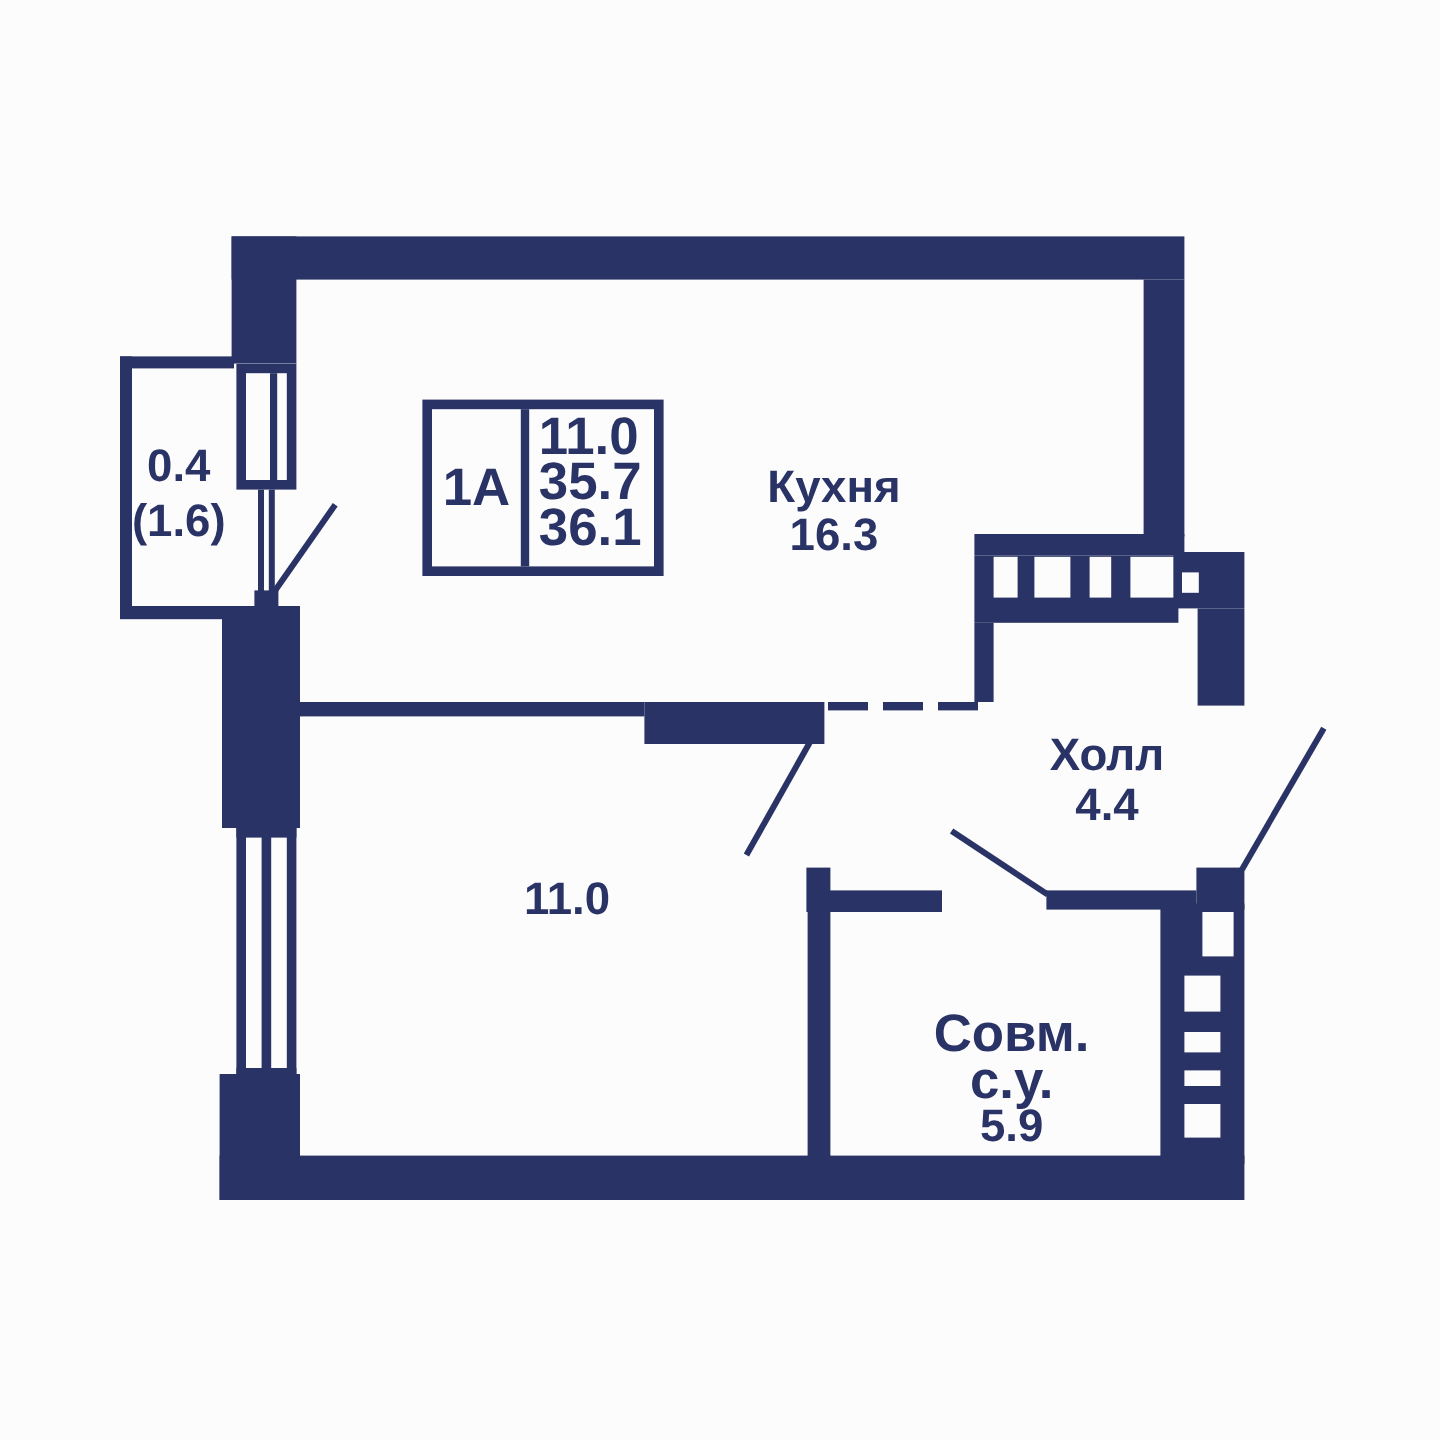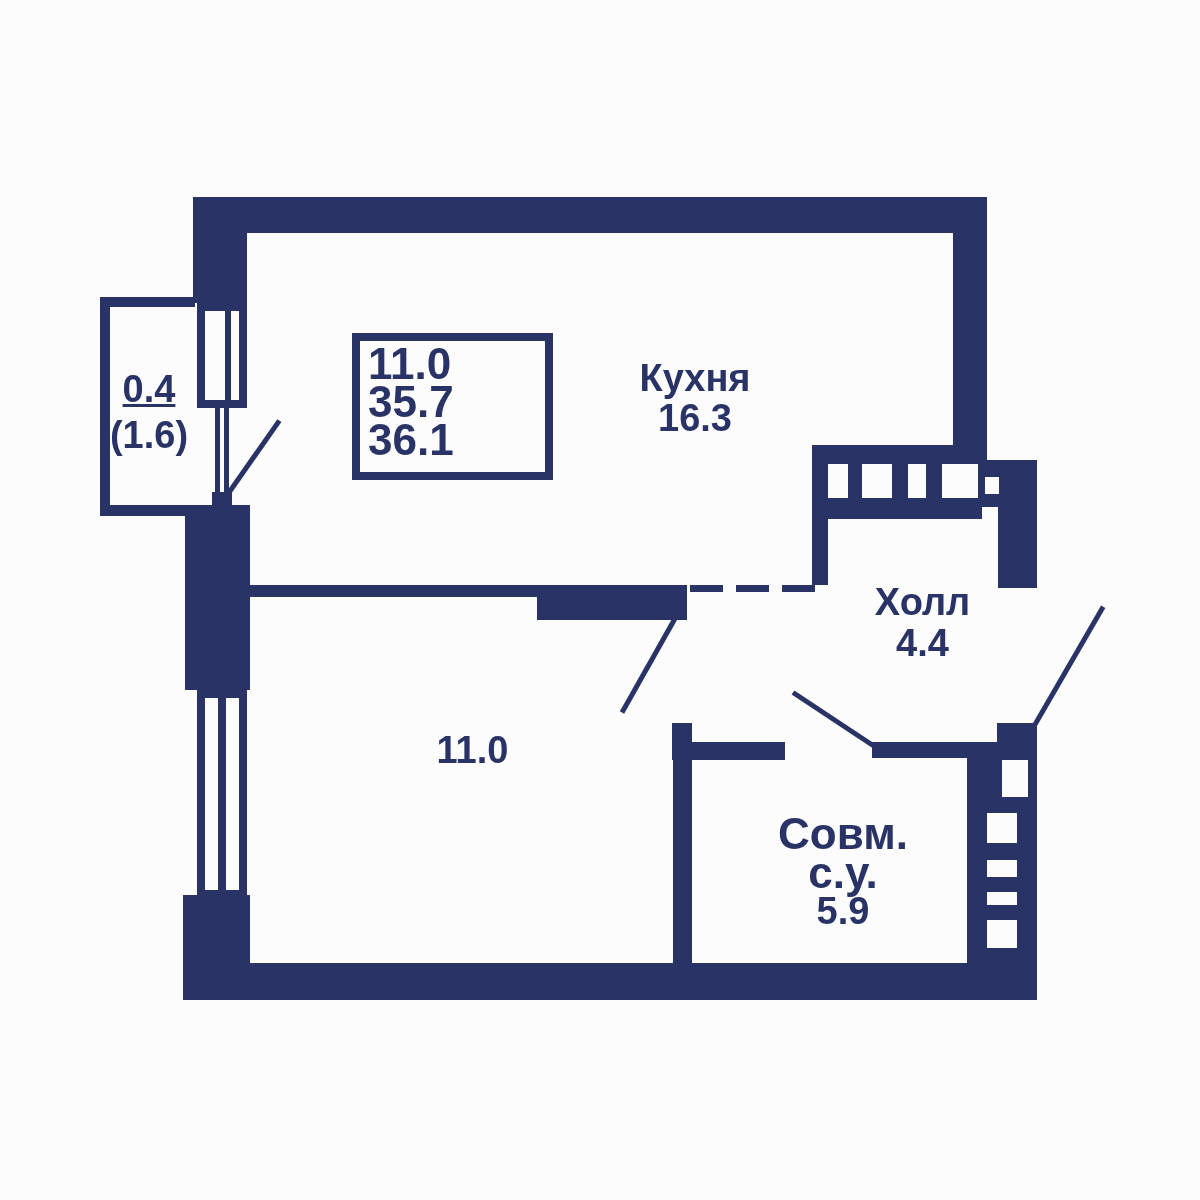--- a/index.html
+++ b/index.html
@@ -11,21 +11,21 @@
     color:var(--wall);
   }
   .w{position:absolute; background:var(--wall);}
   .white{position:absolute; background:var(--bg);}
   .ln{position:absolute; height:5px; background:var(--wall); transform-origin:0 50%;}
   .dash{
     position:absolute; left:690px; top:585px; width:127px; height:7px;
     background:repeating-linear-gradient(to right, var(--wall) 0 33px, transparent 33px 46px);
   }
   .lbl{position:absolute; text-align:center; font-weight:bold; color:var(--wall);}
-  .room-name{font-size:38px; line-height:1;}
+  .room-name{font-size:38px; line-height:1;margin-top:28px;}
   .room-area{font-size:38px; line-height:1;}
   .win-frame{
     position:absolute; box-sizing:border-box;
     border:8px solid var(--wall); background:var(--bg);
   }
   .win-mullion{position:absolute; left:20px; top:0; width:6px; height:100%; background:var(--wall);}
   .info{
     position:absolute; left:352px; top:333px; width:201px; height:147px;
     box-sizing:border-box; border:8px solid var(--wall); background:var(--bg);
     display:flex;
@@ -97,20 +97,21 @@
   <div class="ln" style="left:793px; top:690px; width:96px; transform:rotate(33.5deg);"></div>
 
   <div class="w" style="left:967px; top:753px; width:70px; height:217px;"></div>
   <div class="white" style="left:1002px; top:760px; width:26px; height:37px;"></div>
   <div class="white" style="left:987px; top:813px; width:30px; height:30px;"></div>
   <div class="white" style="left:987px; top:860px; width:30px; height:17px;"></div>
   <div class="white" style="left:987px; top:892px; width:30px; height:13px;"></div>
   <div class="white" style="left:987px; top:920px; width:30px; height:28px;"></div>
 
   <div class="info">
+    <div class="info-left">1A</div>
     <div class="info-right">
       <div>11.0</div>
       <div>35.7</div>
       <div>36.1</div>
     </div>
   </div>
 
   <div class="lbl" style="left:577px; top:358px; width:236px; line-height:40px;">
     <div class="room-name" style="line-height:40px;">Кухня</div>
     <div class="room-area" style="line-height:40px;">16.3</div>
@@ -124,17 +125,17 @@
     <div class="room-name" style="line-height:41px;">Холл</div>
     <div class="room-area" style="line-height:41px;">4.4</div>
   </div>
 
   <div class="lbl" style="left:738px; top:814px; width:210px;">
     <div class="room-name" style="font-size:44px; line-height:39px;">Совм. с.у.</div>
     <div class="room-area" style="line-height:39px;">5.9</div>
   </div>
 
   <div class="lbl" style="left:93px; top:366px; width:112px;">
-    <div class="room-area" style="line-height:46px;text-decoration:underline;">0.4</div>
+    <div class="room-area" style="line-height:46px;">0.4</div>
     <div class="room-area" style="line-height:46px;">(1.6)</div>
   </div>
 
 </div>
 
 </body></html>

